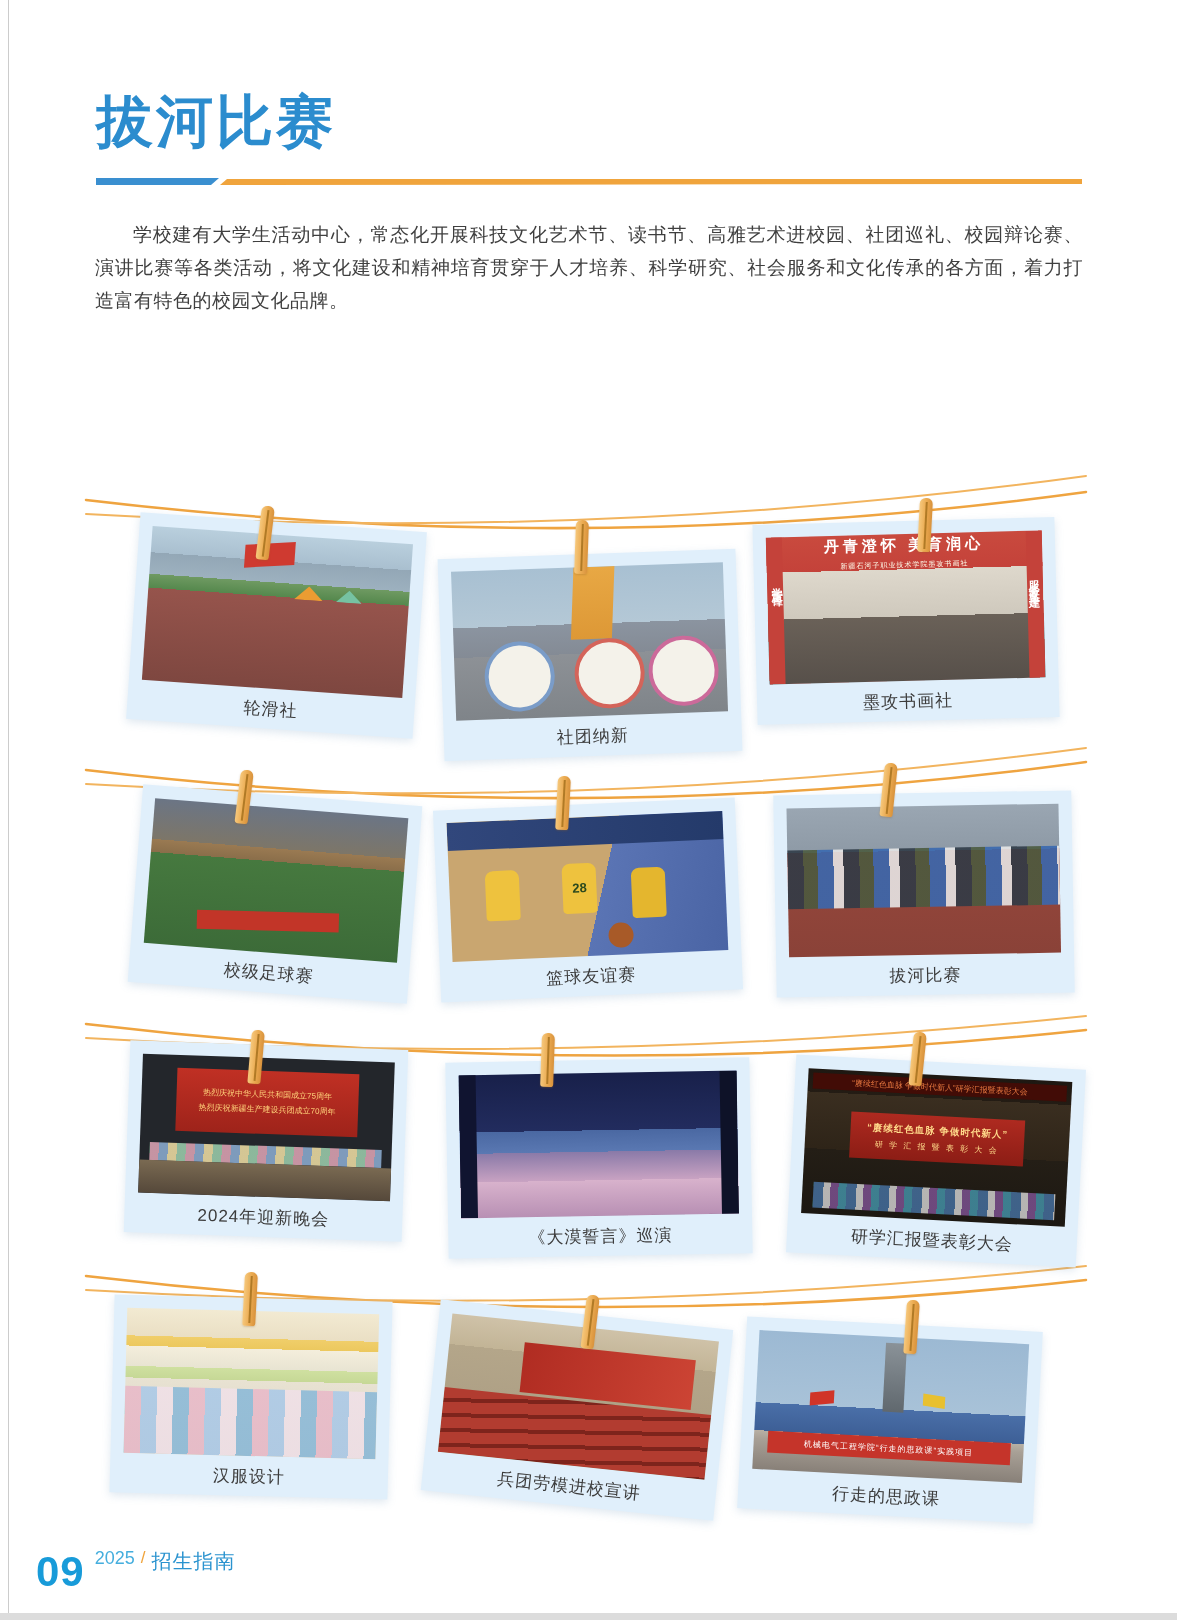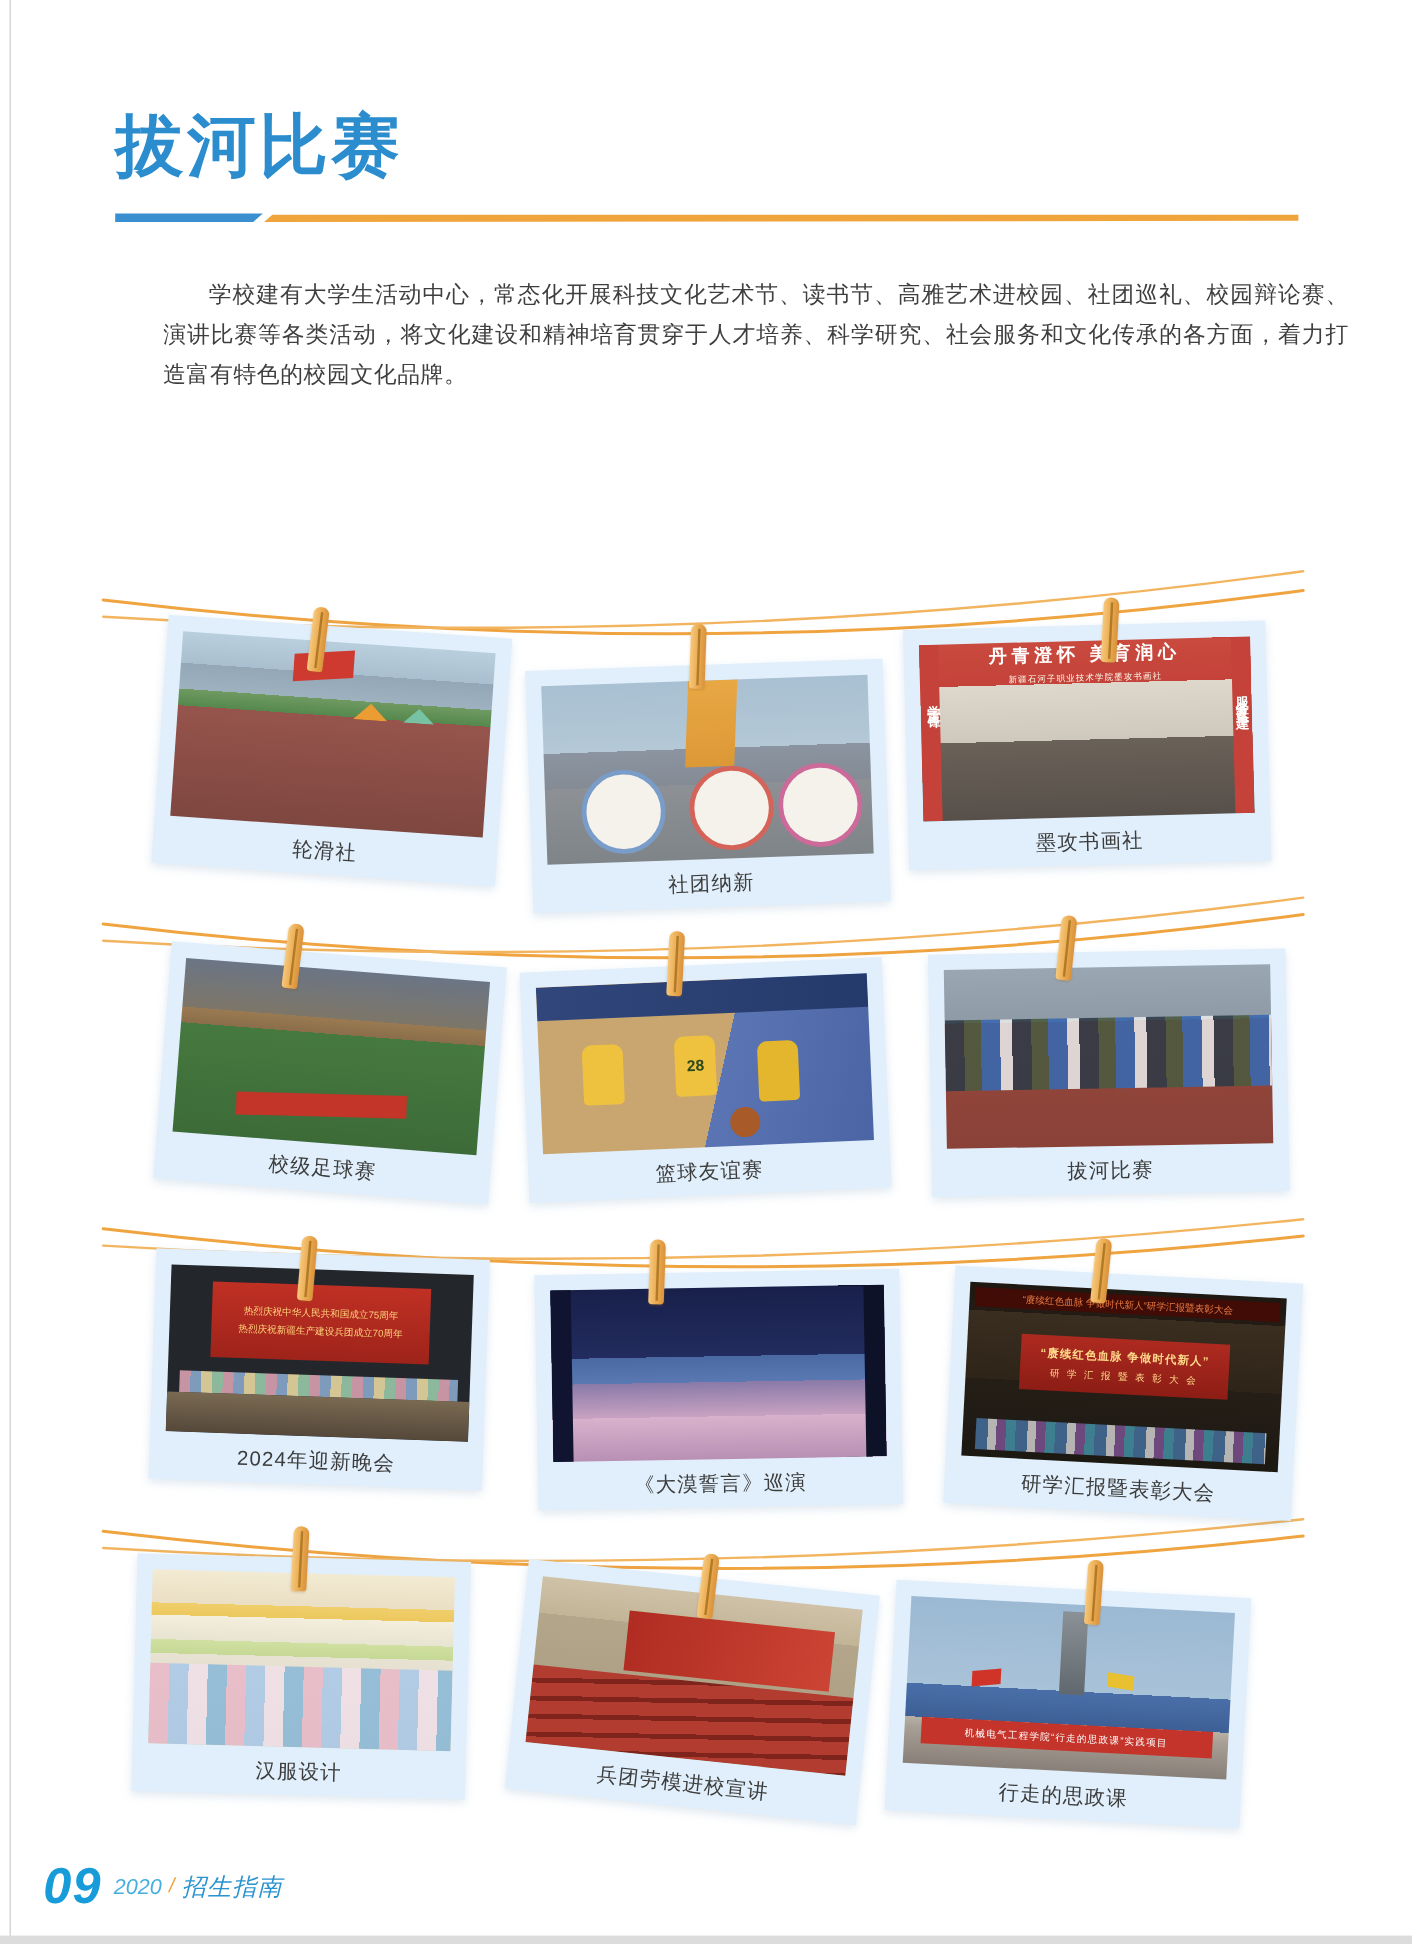--- a/index.html
+++ b/index.html
@@ -9,21 +9,21 @@
   }
   
   .edge-left{position:absolute;left:8px;top:0;bottom:0;width:1px;background:#cccccc;}
   .edge-bottom{position:absolute;left:0;right:0;bottom:0;height:7px;background:#dcdcdc;}
 
   
   .title{position:absolute;left:96px;top:84px;font-size:57px;font-weight:900;color:#2b8cce;letter-spacing:3px;}
   .title-underline{position:absolute;left:0;top:0;width:1177px;height:1620px;pointer-events:none;}
 
   
-  .intro{position:absolute;left:95px;top:230px;width:988px;margin-left:41px;}
+  .intro{position:absolute;left:95px;top:218px;width:988px;}
   .intro p{margin:0 0 4px 0;font-size:19px;line-height:33px;color:#3f3f3f;text-align:justify;text-indent:2em;letter-spacing:0.5px;}
 
   
   .card{position:absolute;background:#e0effb;box-shadow:0 3px 8px rgba(110,150,185,.22);z-index:2;}
   .photo{position:absolute;left:13px;right:13px;top:13px;bottom:40px;overflow:hidden;}
   .caption{position:absolute;bottom:8px;left:0;right:0;text-align:center;font-size:17px;color:#3c3c3c;letter-spacing:1px;}
 
   .c1{left:133px;top:522px;width:287px;height:207px;transform:rotate(4deg);}
   .c2{left:441px;top:554px;width:298px;height:202px;transform:rotate(-2deg);}
   .c3{left:755px;top:521px;width:302px;height:200px;transform:rotate(-1.5deg);}
@@ -118,21 +118,21 @@
     background:repeating-linear-gradient(175deg,#b23c30 0 11px,#7e241c 11px 15px);}
 
   .ph12{background:linear-gradient(180deg,#9cb9d3 0%,#a8c2d8 52%,#4a6fa8 52%,#3d5f96 72%,#b8b0a4 72%,#a8a096 78%,#888078 100%);}
   .ph12 .mon12{position:absolute;left:47%;top:4%;width:8%;height:50%;background:linear-gradient(180deg,#8a9298,#60686e);}
   .ph12 .f12a{position:absolute;left:20%;top:42%;width:24px;height:13px;background:#d03428;transform:skewY(-8deg);}
   .ph12 .f12b{position:absolute;left:62%;top:40%;width:22px;height:12px;background:#e8c030;transform:skewY(6deg);}
   .ph12 .bn12{position:absolute;left:5%;bottom:12%;width:90%;height:16%;background:#c5342a;color:#fff;font-size:8px;
     display:flex;align-items:center;justify-content:center;white-space:nowrap;overflow:hidden;letter-spacing:1px;}
 
   
-  .footer{position:absolute;left:36px;top:1548px;display:flex;align-items:center;z-index:4;font-style:italic;}
+  .footer{position:absolute;left:36px;top:1548px;display:flex;align-items:flex-start;z-index:4;}
   .f-num{font-size:42px;font-weight:900;color:#189bd9;letter-spacing:1px;}
   .f-year{font-size:18px;color:#45aede;margin-left:10px;}
   .f-sep{font-size:17px;color:#f0a43c;margin-left:6px;}
   .f-label{font-size:20px;color:#2a93cf;margin-left:6px;letter-spacing:1px;}
 </style>
 </head>
 <body>
 
 <div class="edge-left"></div>
 <div class="edge-bottom"></div>
@@ -268,16 +268,16 @@
 <div class="pin p6"></div>
 <div class="pin p7"></div>
 <div class="pin p8"></div>
 <div class="pin p9"></div>
 <div class="pin p10"></div>
 <div class="pin p11"></div>
 <div class="pin p12"></div>
 
 <div class="footer">
   <span class="f-num">09</span>
-  <span class="f-year">2020</span>
+  <span class="f-year">2025</span>
   <span class="f-sep">/</span>
   <span class="f-label">招生指南</span>
 </div>
 
 </body></html>

